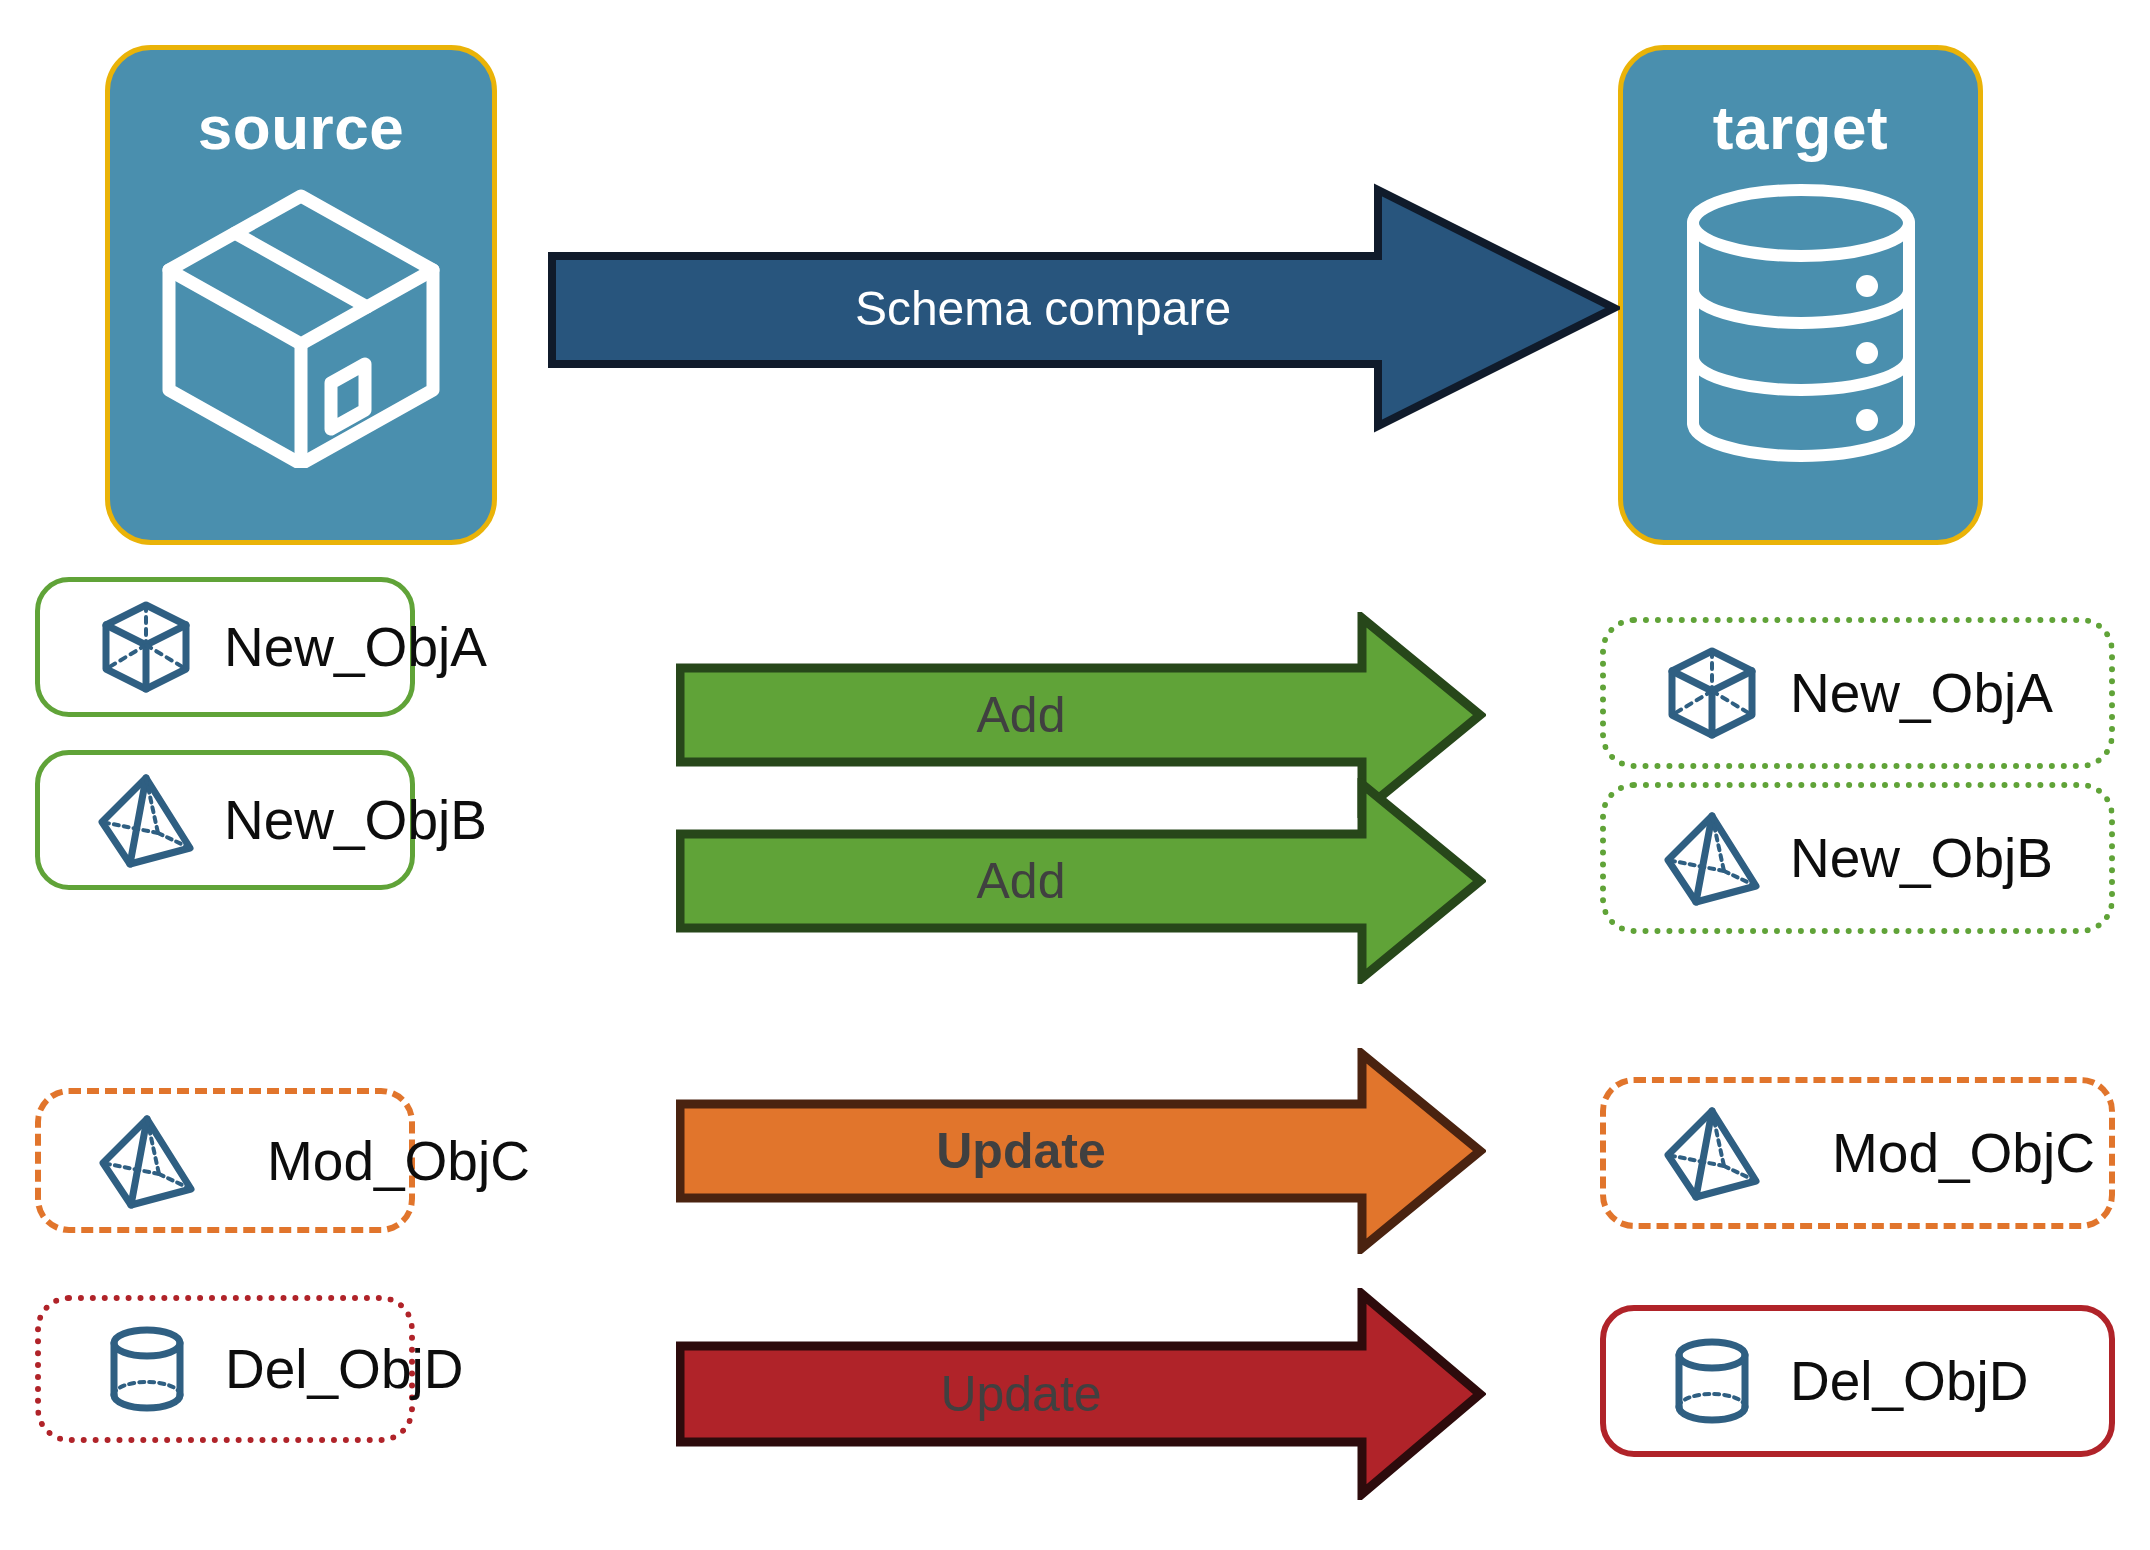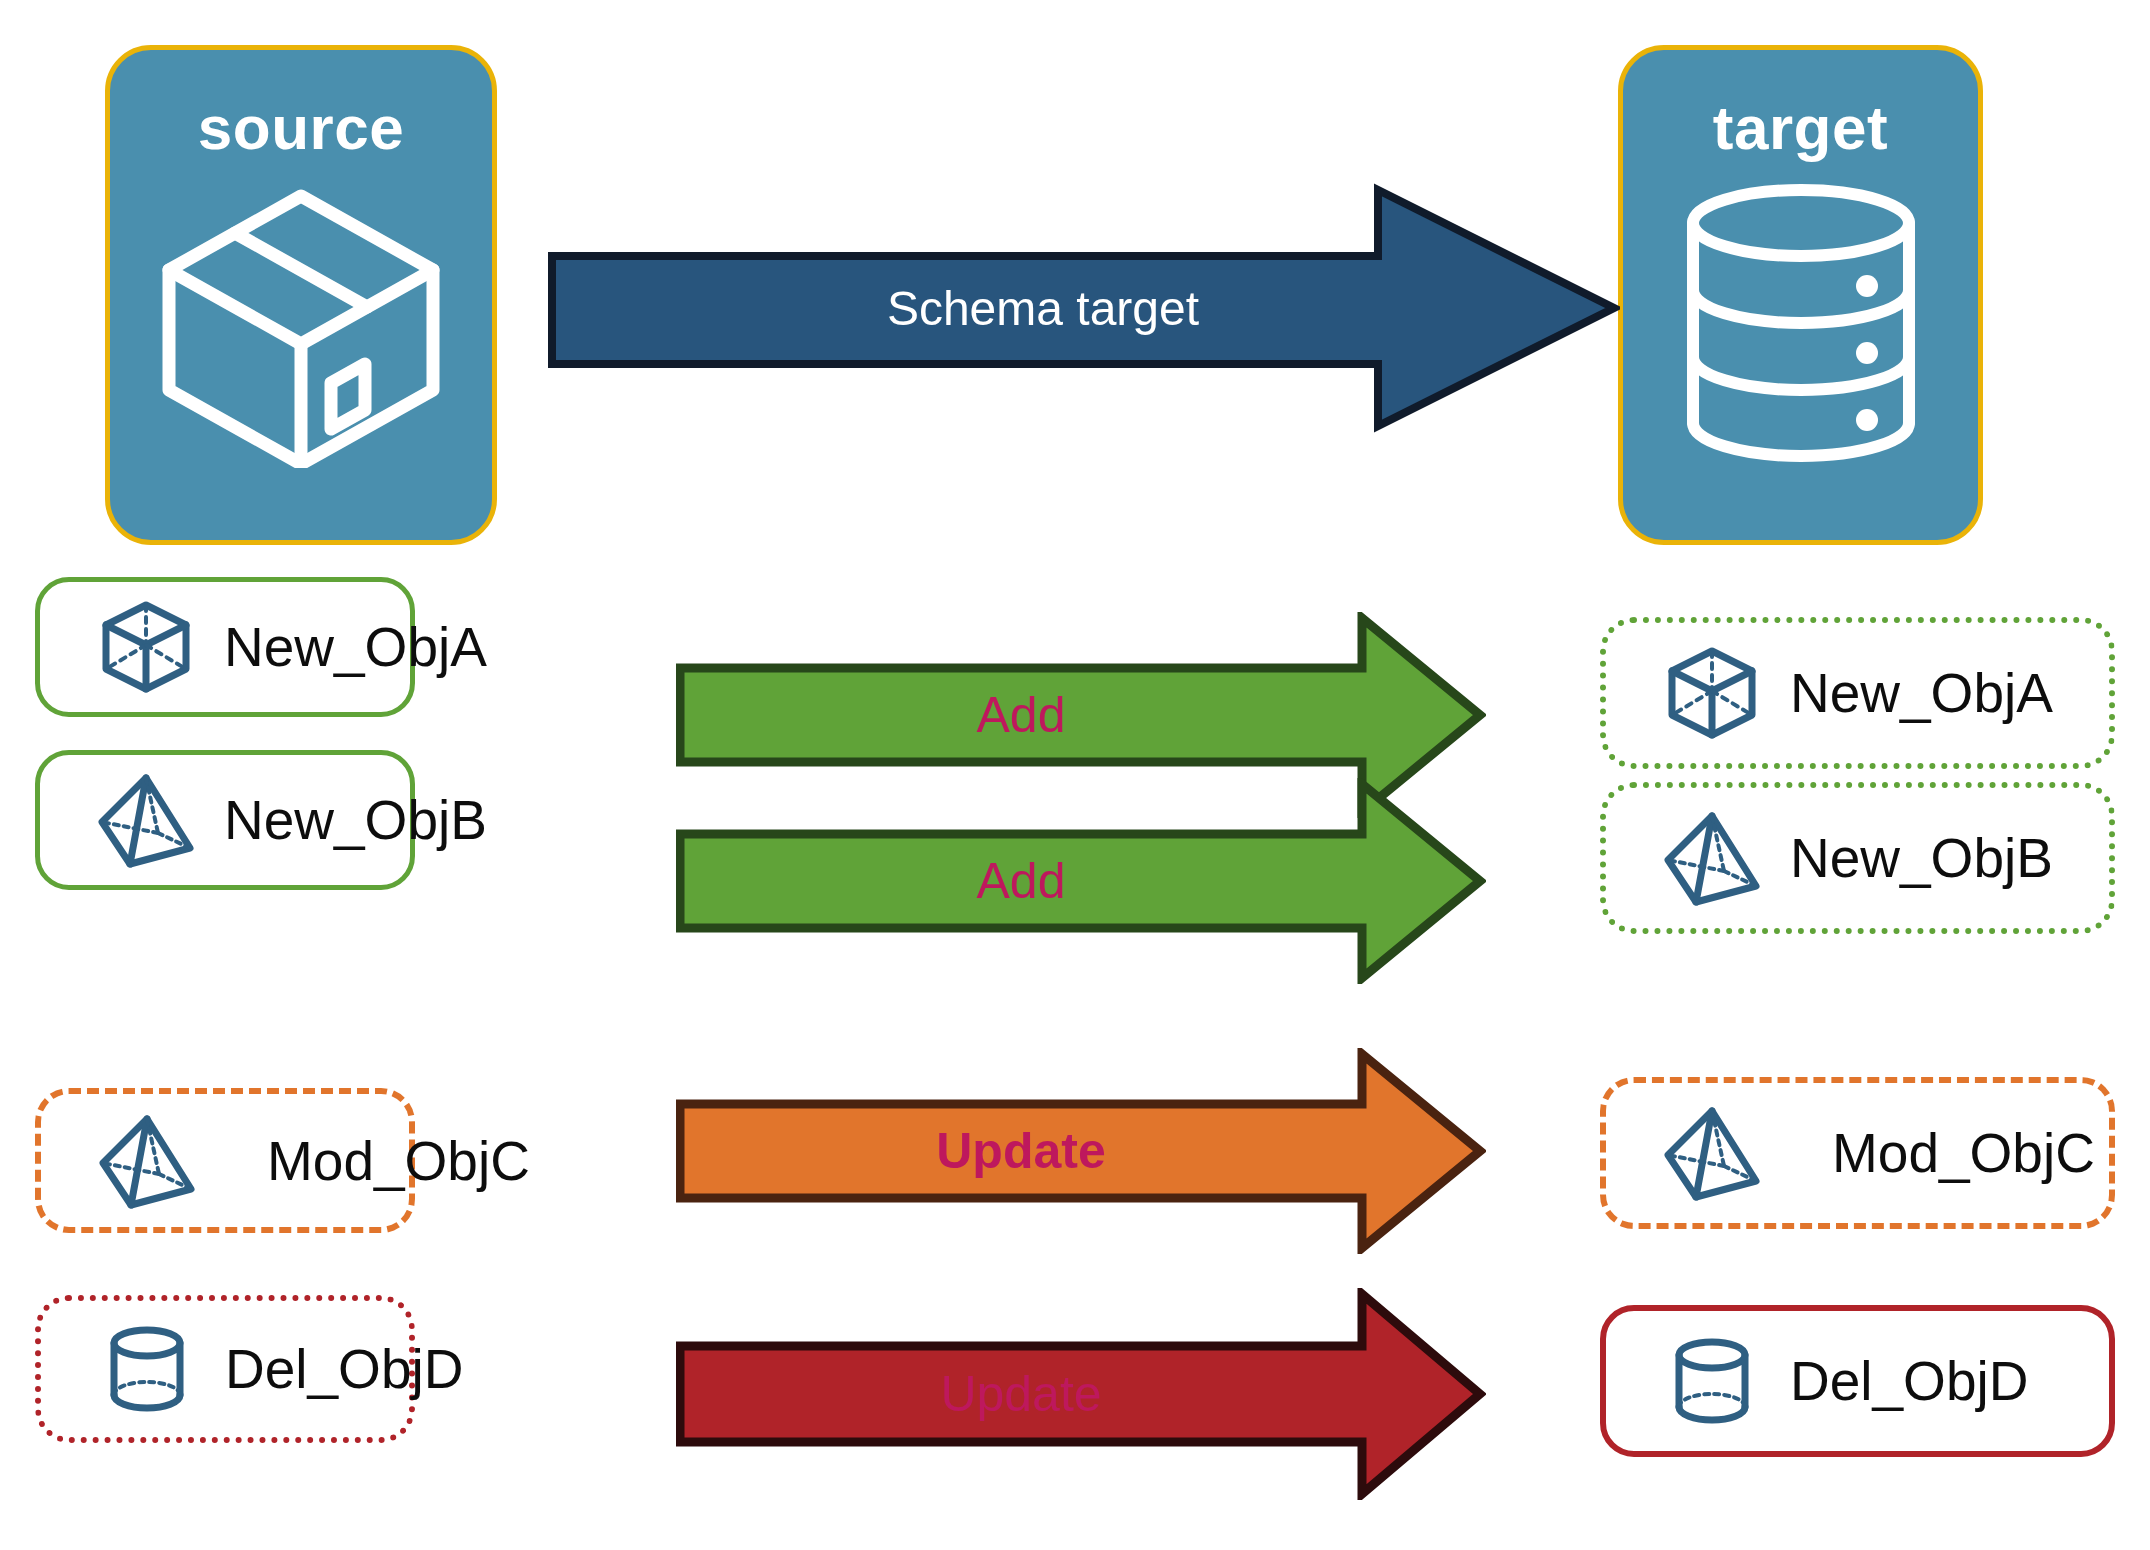--- a/index.html
+++ b/index.html
@@ -34,21 +34,21 @@
 
   .b-solid-green {border:5px solid #60a338;}
   .b-dot-green   {border:6px dotted #60a338;}
   .b-dash-orange {border:6px dashed #e1752c;gap:42px;}
   .b-dot-red     {border:6px dotted #b02329;}
   .b-solid-red   {border:6px solid #b02329;}
 
   
   .rowarrow{position:absolute;}
   .rowlabel{position:absolute;display:flex;align-items:center;
-            justify-content:center;color:#be185d;font-size:50px;
+            justify-content:center;color:#404040;font-size:50px;
             pointer-events:none;}
 </style>
 </head>
 <body>
 
 <div class="stage">
 
   <div class="endpoint" id="src-card">
     <div class="cap">source</div>
     <div class="glyph">
@@ -79,21 +79,21 @@
         <circle cx="186" cy="108" r="11" fill="#ffffff"></circle>
         <circle cx="186" cy="175" r="11" fill="#ffffff"></circle>
         <circle cx="186" cy="242" r="11" fill="#ffffff"></circle>
       </svg>
     </div>
   </div>
 
   <svg id="compare-arrow" viewBox="0 0 1072 252" preserveAspectRatio="none">
     <polygon points="4,74 830,74 830,8 1066,126 830,244 830,182 4,182" fill="#28557d" stroke="#101b2b" stroke-width="8" stroke-linejoin="miter"></polygon>
   </svg>
-  <div id="compare-label">Schema target</div>
+  <div id="compare-label">Schema compare</div>
 
   <div class="objbox b-solid-green" style="left:35px;top:577px;width:380px;height:140px;">
     <span class="icon">
       <svg width="100" height="100" viewBox="0 0 100 100">
         <g fill="none" stroke="#2f5f82" stroke-width="7" stroke-linejoin="round" stroke-linecap="round">
           <path d="M50 8 L90 28 L90 72 L50 92 L10 72 L10 28 Z"></path>
           <path d="M10 28 L50 48 L90 28"></path>
           <path d="M50 48 L50 92"></path>
         </g>
         <g fill="none" stroke="#2f5f82" stroke-width="4" stroke-dasharray="6 6" stroke-linecap="round">

